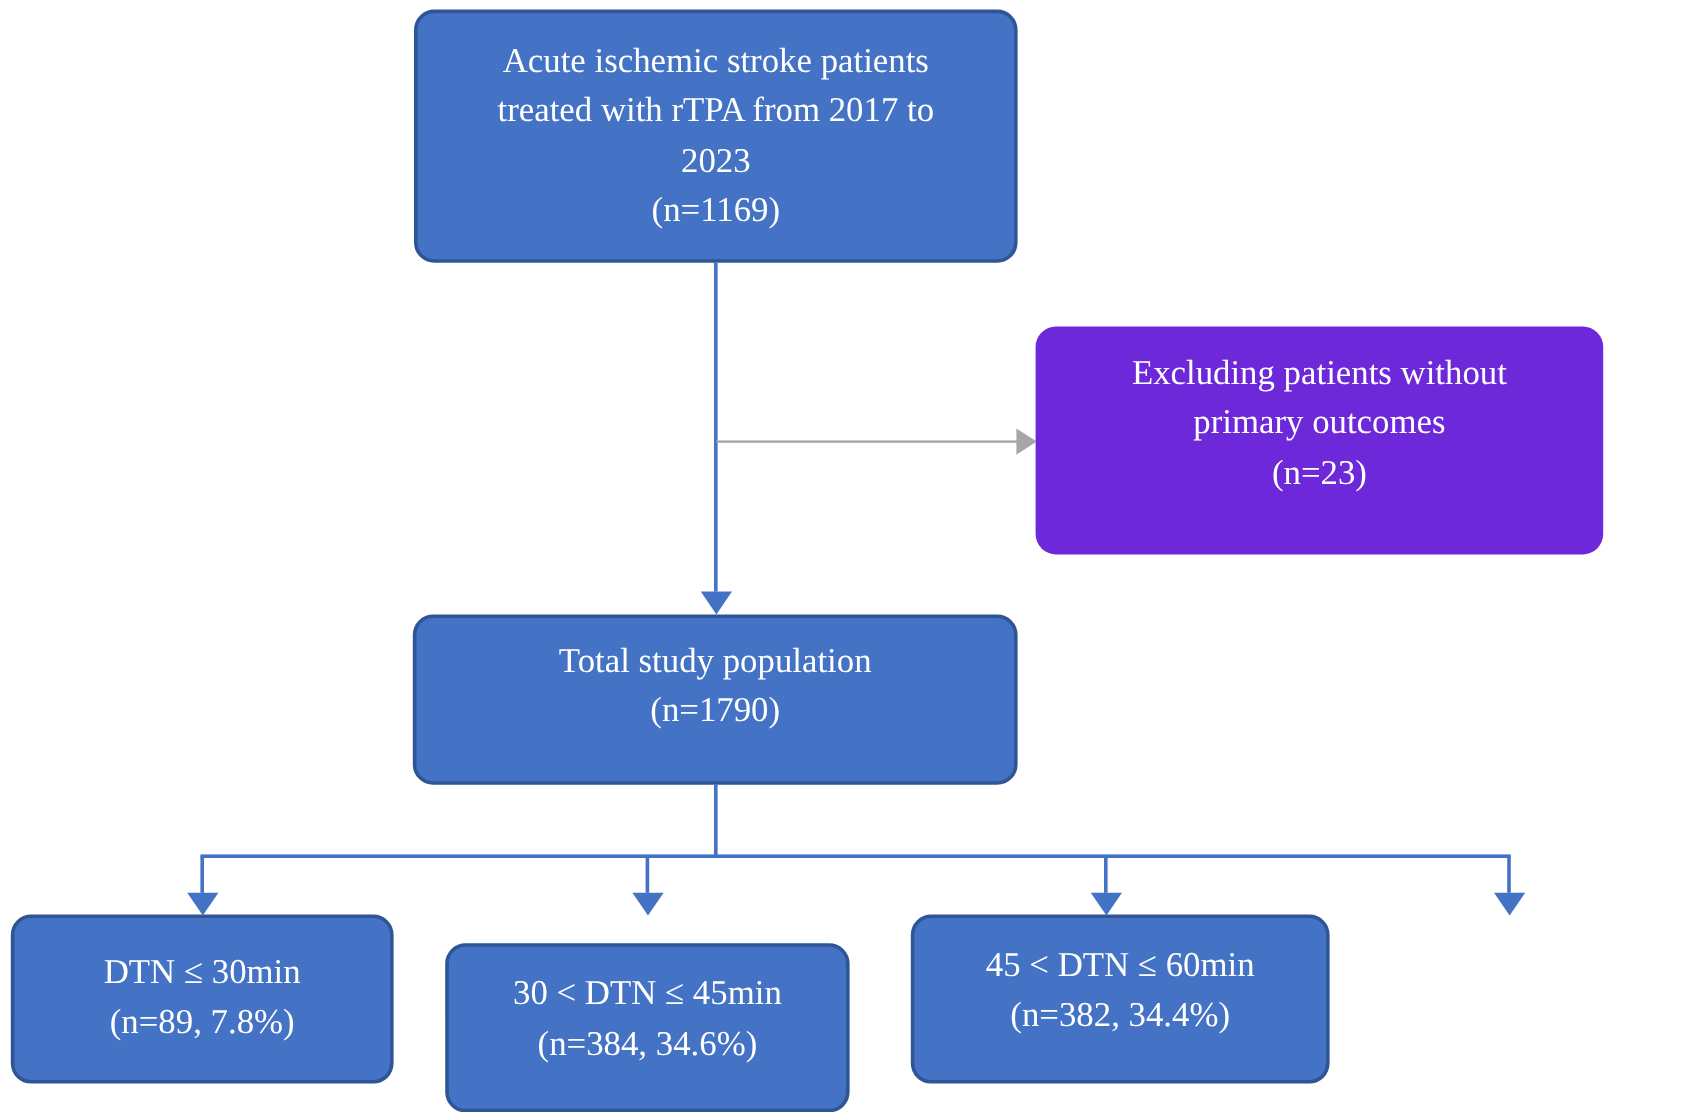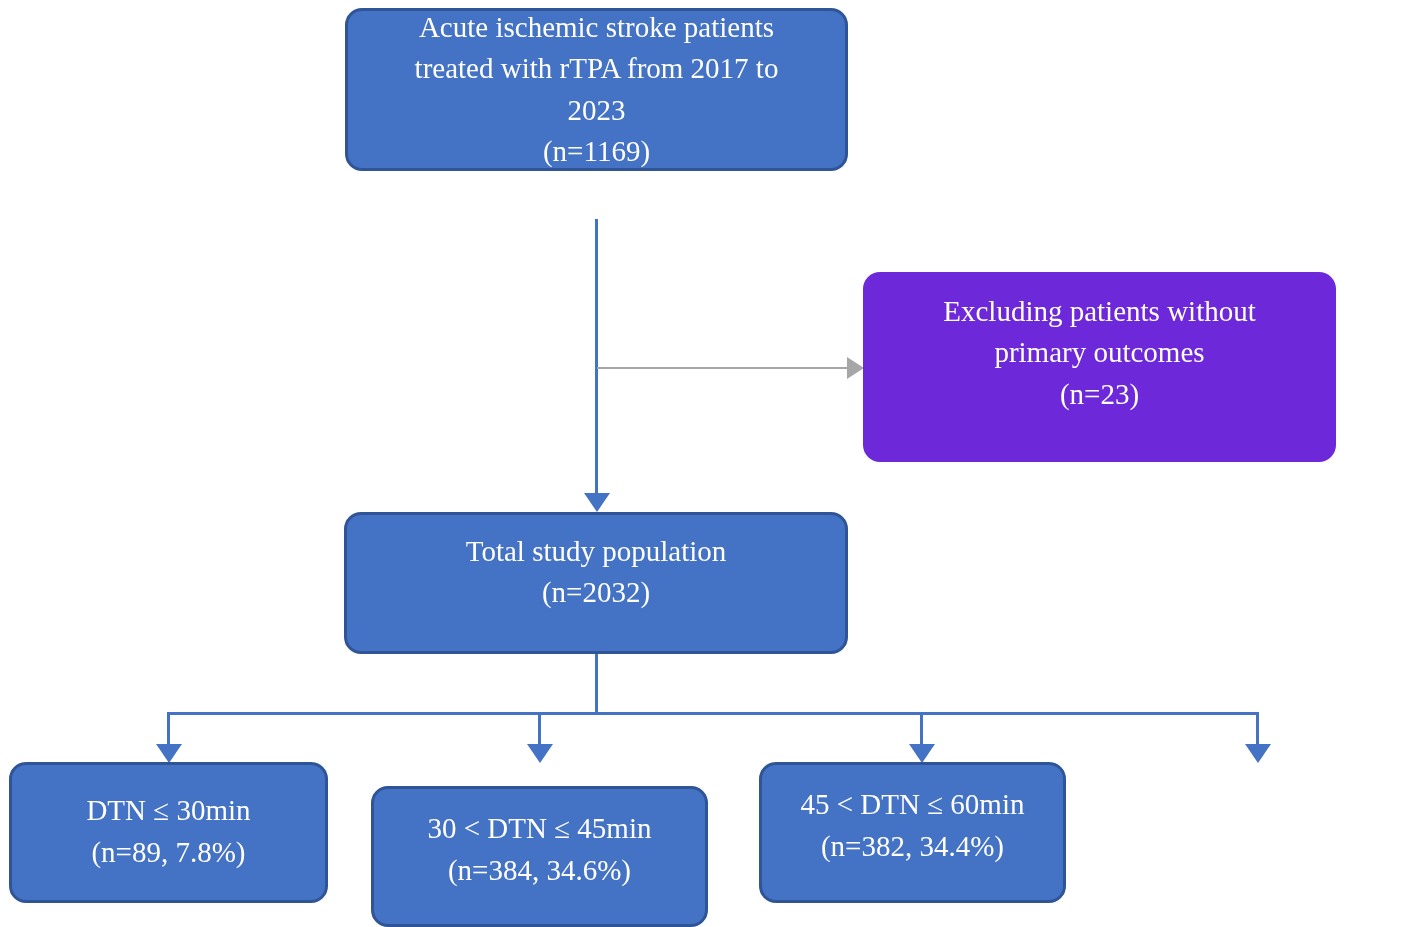--- a/index.html
+++ b/index.html
@@ -34,26 +34,26 @@
   }
   .node.blue {
     background: #4472C4;
     border: 3px solid #2F5597;
   }
   .node.gray {
     background: #6d28d9;
     border: none;
   }
   
-  .n-enrolled { left: 345px; top: 8px;   width: 503px; height: 163px; }
+  .n-enrolled { left: 345px; top: 8px;   width: 503px; height: 211px; }
   .n-excluded { left: 863px; top: 272px; width: 473px; height: 190px; padding-bottom: 28px; }
   .n-total    { left: 344px; top: 512px; width: 504px; height: 142px; padding-bottom: 22px; }
   .n-dtn1     { left: 9px;    top: 762px; width: 319px; height: 141px; padding-bottom: 2px; }
   .n-dtn2     { left: 371px;  top: 762px; width: 337px; height: 141px; padding-bottom: 14px; margin-top: 24px; }
-  .n-dtn3     { left: 759px;  top: 762px; width: 307px; height: 141px; padding-bottom: 14px; }
+  .n-dtn3     { left: 759px;  top: 762px; width: 349px; height: 141px; padding-bottom: 14px; }
   .n-dtn4     { left: 1130px; top: 762px; width: 253px; height: 158px; }
 
   
   .line {
     position: absolute;
     background: #4472C4;
   }
   .line.gray-line { background: #A6A6A6; }
 
   .v-stem-top   { left: 595px; top: 219px; width: 3px; height: 274px; }
@@ -121,21 +121,21 @@
   </div>
 
   <div class="node gray n-excluded">
     <span class="node-text">Excluding patients without
 primary outcomes
 (n=23)</span>
   </div>
 
   <div class="node blue n-total">
     <span class="node-text">Total study population
-(n=2032)</span>
+(n=1790)</span>
   </div>
 
   <div class="node blue n-dtn1">
     <span class="node-text">DTN ≤ 30min
 (n=89, 7.8%)</span>
   </div>
 
   <div class="node blue n-dtn2">
     <span class="node-text">30 &lt; DTN ≤ 45min
 (n=384, 34.6%)</span>

